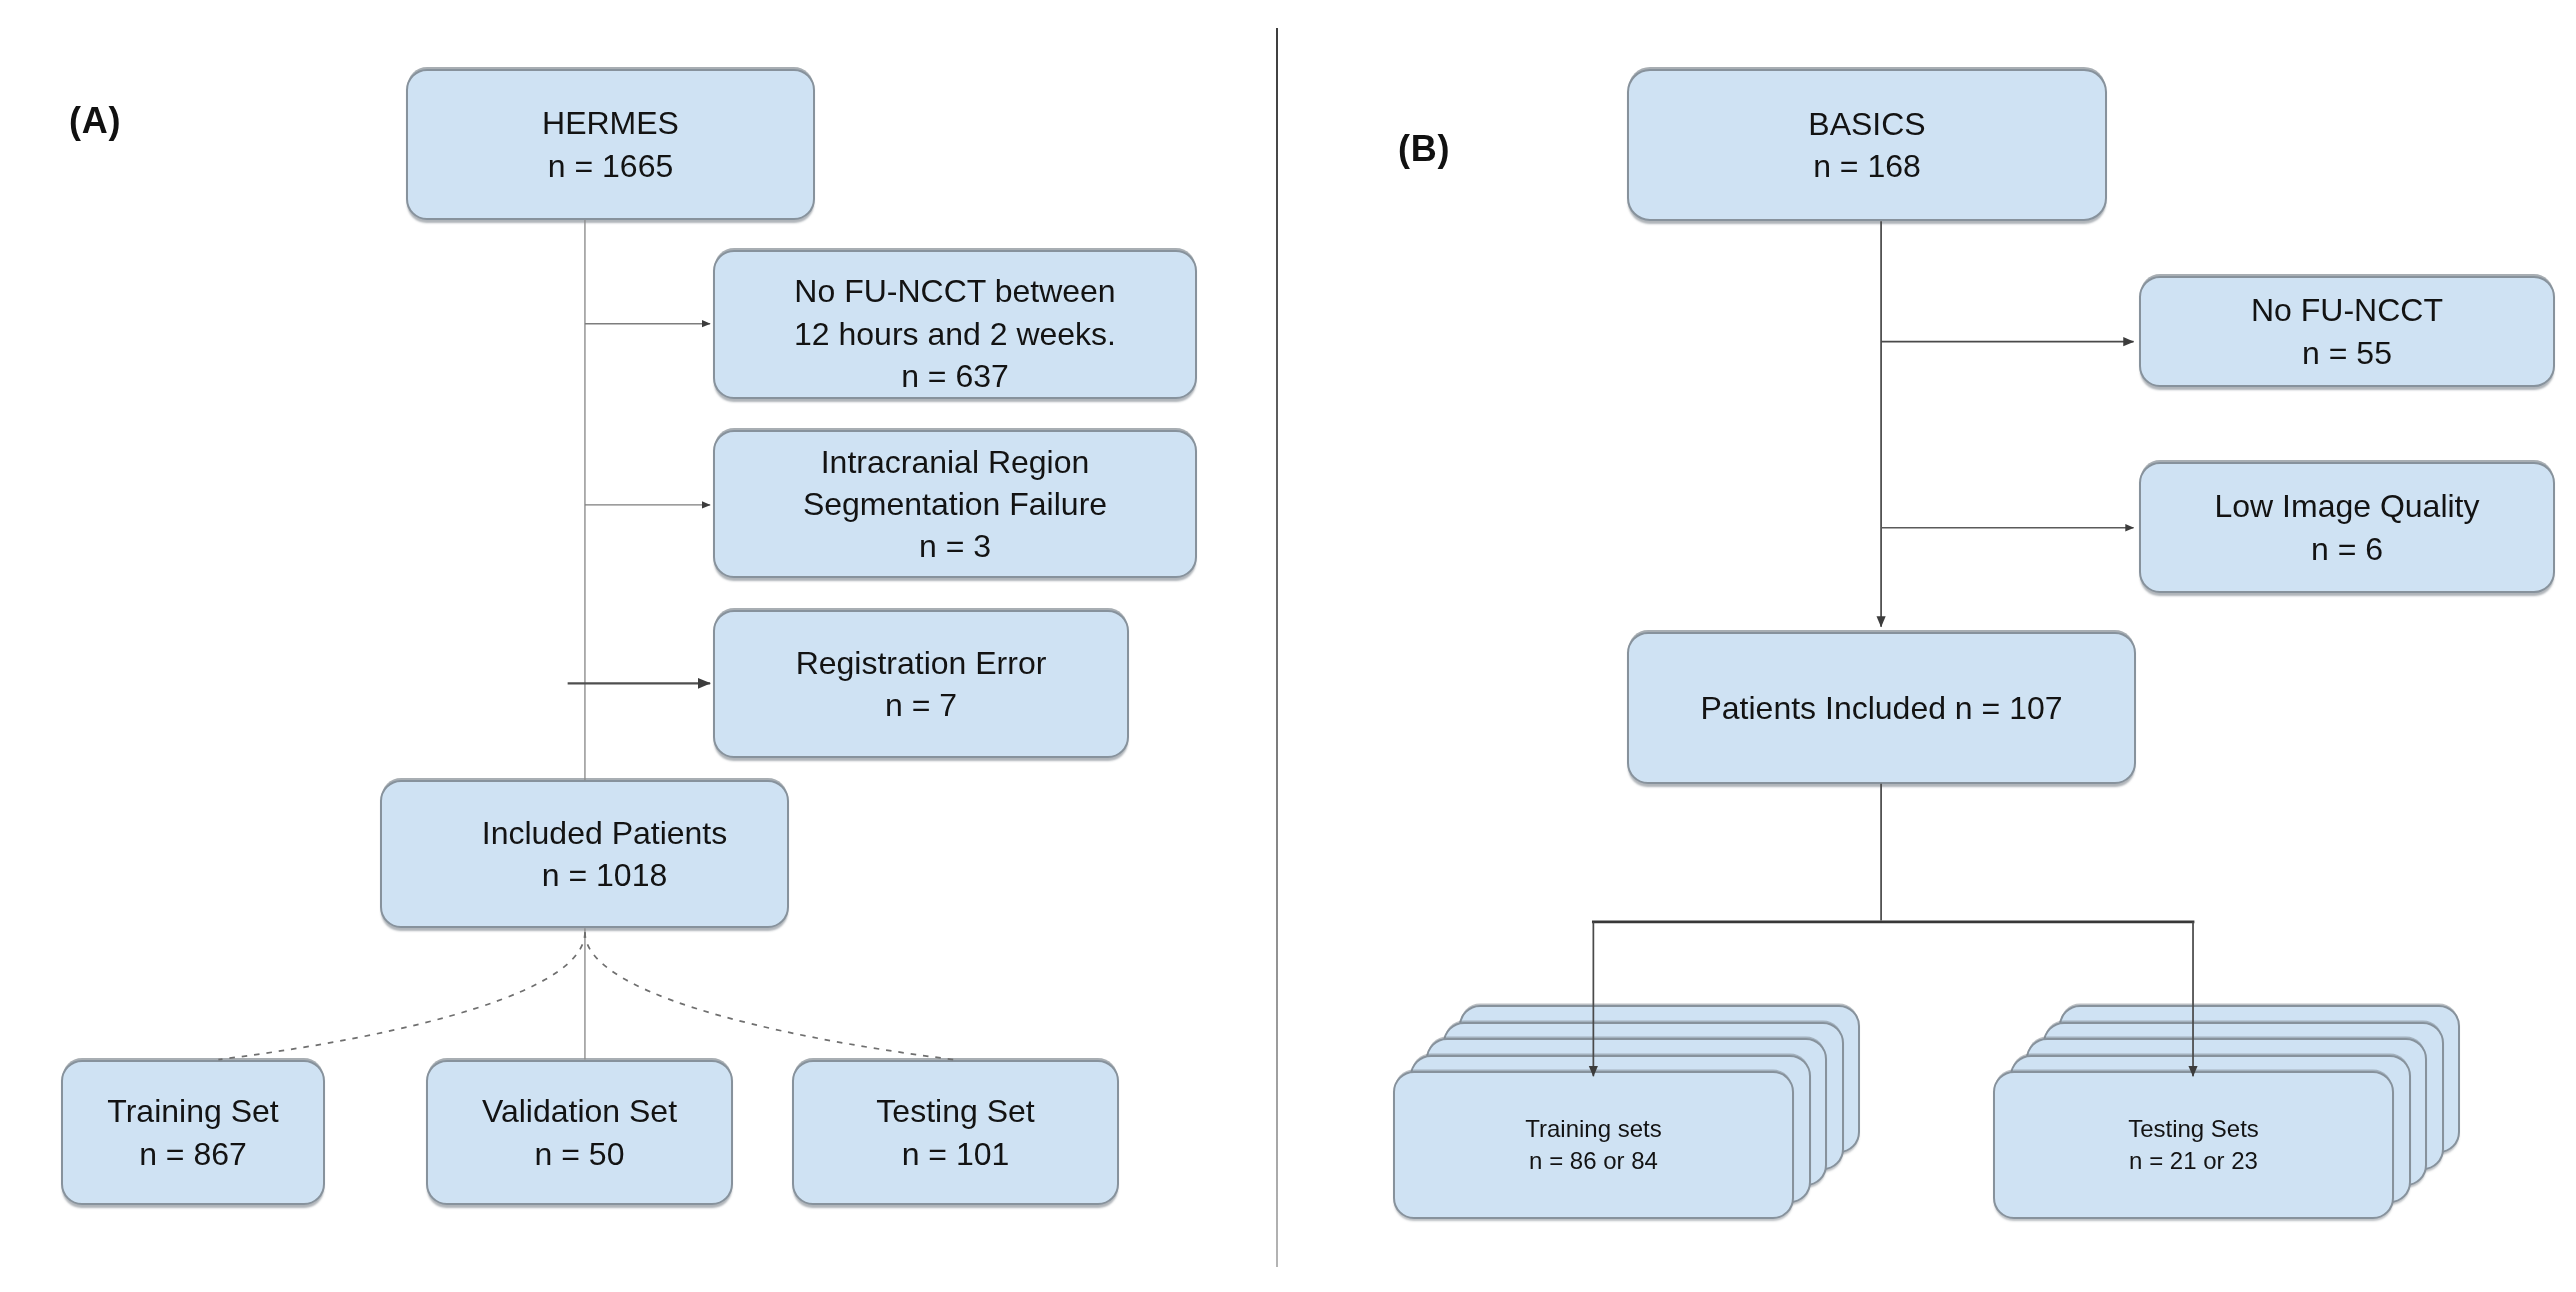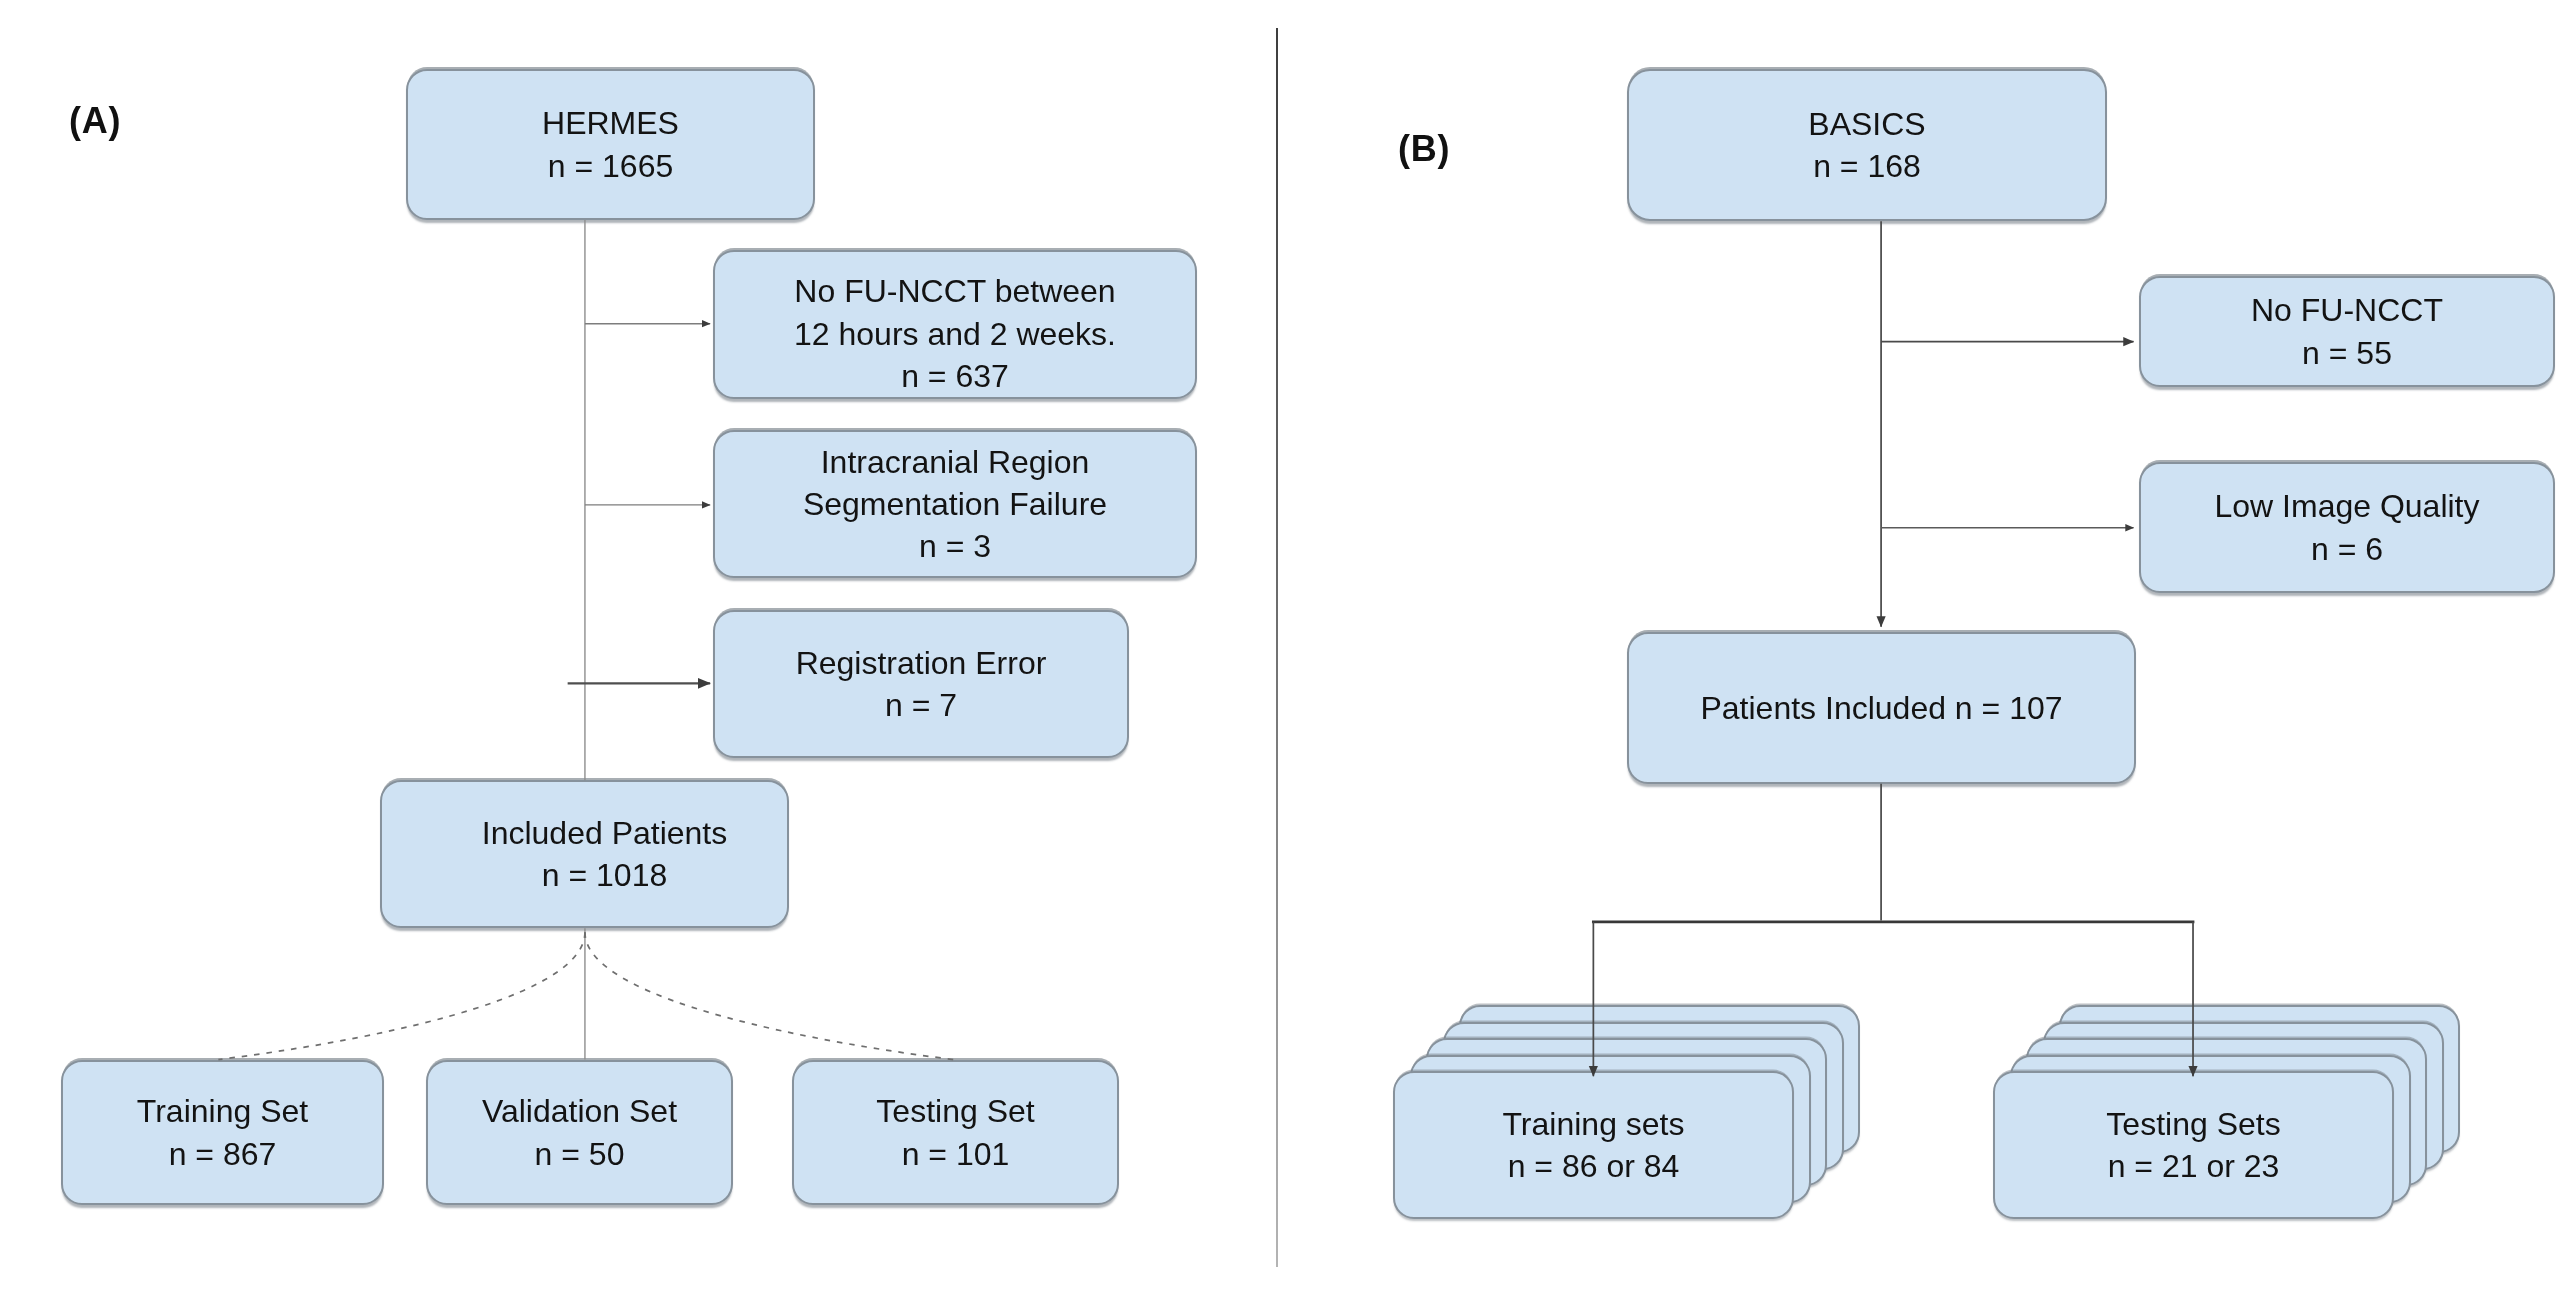--- a/index.html
+++ b/index.html
@@ -28,21 +28,21 @@
   .stack{position:absolute;}
   .stack .layer{
     position:absolute;width:401px;height:148px;
     background:var(--box-fill,#cfe2f3);
     border:2.1px solid #87929c;border-radius:21px;
     box-shadow:0 -2.8px 0 -1.4px rgba(122,130,138,.5), 0 2.8px 2.1px -1.4px rgba(122,130,138,.5);
     box-sizing:border-box;
   }
   .stack .layer.front{
     display:flex;flex-direction:column;align-items:center;justify-content:center;
-    font-size:32px;line-height:1.32;color:#131313;text-align:center;
+    font-size:24px;line-height:1.32;color:#131313;text-align:center;
   }
   .divider{
     position:absolute;left:1276px;top:28px;width:2.1px;height:1239px;
     background:linear-gradient(#3e3e3e,#6b6b6b 45%,#b4b4b4);
   }
   #wires{position:absolute;left:0;top:0;width:2576px;height:1292px;pointer-events:none;}
   .nl{white-space:nowrap;}
 </style>
 </head>
 <body>
@@ -74,21 +74,21 @@
   <div class="node" style="left:713px;top:610px;width:416px;height:148px;">
     <div class="nl">Registration Error</div>
     <div class="nl">n = 7</div>
   </div>
 
   <div class="node" style="left:380px;top:780px;width:409px;height:148px;padding-left:40px;">
     <div class="nl">Included Patients</div>
     <div class="nl">n = 1018</div>
   </div>
 
-  <div class="node" style="left:61px;top:1060px;width:323px;height:145px;">
+  <div class="node" style="left:61px;top:1060px;width:264px;height:145px;">
     <div class="nl">Training Set</div>
     <div class="nl">n = 867</div>
   </div>
 
   <div class="node" style="left:426px;top:1060px;width:307px;height:145px;">
     <div class="nl">Validation Set</div>
     <div class="nl">n = 50</div>
   </div>
 
   <div class="node" style="left:792px;top:1060px;width:327px;height:145px;">

